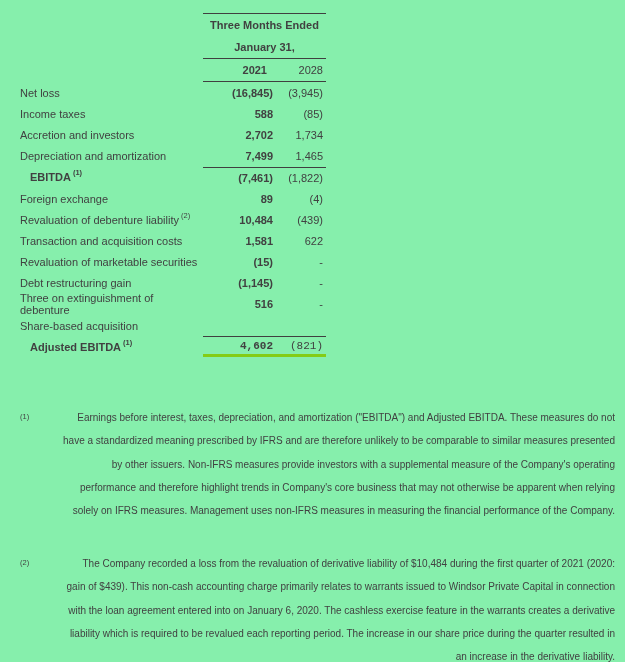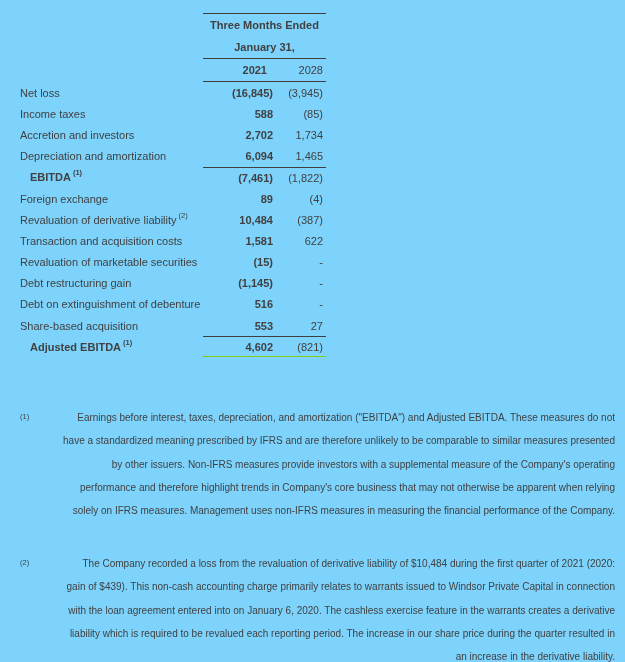--- a/index.html
+++ b/index.html
@@ -1,20 +1,20 @@
 <!DOCTYPE html>
 <html><head>
 <meta charset="utf-8">
 <style>
   * { margin:0; padding:0; box-sizing:border-box; }
   html,body { background:#ffffff; }
   .page {
     position:relative;
     width:625px; height:662px;
-    background:#7dd3fc;
+    background:#86efac;
     font-family:"Liberation Sans","DejaVu Sans",sans-serif;
     color:#414141;
     overflow:hidden;
   }
 
   
   .fin-table {
     position:absolute; left:20px; top:13px; width:306px;
     font-size:11px;
   }
@@ -29,21 +29,21 @@
     border-top:1px solid #3f3f3f;
     border-bottom:1px solid #3f3f3f;
     font-weight:700; text-align:center;
     flex-direction:column; justify-content:center;
     display:flex;
   }
   .t-period > div { height:22px; line-height:22px; }
   .t-cols { height:23px; border-bottom:1px solid #3f3f3f; }
   .t-cols .col2021 { padding-right:6px; }
   .rule-top { border-top:1px solid #3f3f3f; }
-  .rule-bottom { border-bottom:1px solid #84cc16; }
+  .rule-bottom { border-bottom:3px solid #84cc16;font-family:Liberation Mono, monospace; }
   sup {
     font-size:7.5px; line-height:0;
     position:relative; top:-4px; margin-left:2px;
     font-weight:400;
   }
   .trow.strong sup { font-weight:700; }
 
   
   .footnote { position:absolute; left:20px; display:flex; }
   .fn-1 { top:406px; }
@@ -107,21 +107,21 @@
           <div class="nums">
             <div class="col2021">2,702</div>
             <div class="col2020">1,734</div>
           </div>
         </div>
         <div class="trow">
           <div class="label">
             <span>Depreciation and amortization</span>
           </div>
           <div class="nums">
-            <div class="col2021">6,094</div>
+            <div class="col2021">7,499</div>
             <div class="col2020">1,465</div>
           </div>
         </div>
         <div class="trow strong">
           <div class="label">
             <span>EBITDA</span>
             <sup>(1)</sup>
           </div>
           <div class="nums rule-top">
             <div class="col2021">(7,461)</div>
@@ -132,26 +132,26 @@
           <div class="label">
             <span>Foreign exchange</span>
           </div>
           <div class="nums">
             <div class="col2021">89</div>
             <div class="col2020">(4)</div>
           </div>
         </div>
         <div class="trow">
           <div class="label">
-            <span>Revaluation of derivative liability</span>
+            <span>Revaluation of debenture liability</span>
             <sup>(2)</sup>
           </div>
           <div class="nums">
             <div class="col2021">10,484</div>
-            <div class="col2020">(387)</div>
+            <div class="col2020">(439)</div>
           </div>
         </div>
         <div class="trow">
           <div class="label">
             <span>Transaction and acquisition costs</span>
           </div>
           <div class="nums">
             <div class="col2021">1,581</div>
             <div class="col2020">622</div>
           </div>
@@ -169,34 +169,30 @@
           <div class="label">
             <span>Debt restructuring gain</span>
           </div>
           <div class="nums">
             <div class="col2021">(1,145)</div>
             <div class="col2020">-</div>
           </div>
         </div>
         <div class="trow">
           <div class="label">
-            <span>Debt on extinguishment of debenture</span>
+            <span>Three on extinguishment of debenture</span>
           </div>
           <div class="nums">
             <div class="col2021">516</div>
             <div class="col2020">-</div>
           </div>
         </div>
         <div class="trow">
           <div class="label">
             <span>Share-based acquisition</span>
-          </div>
-          <div class="nums">
-            <div class="col2021">553</div>
-            <div class="col2020">27</div>
           </div>
         </div>
         <div class="trow strong">
           <div class="label">
             <span>Adjusted EBITDA</span>
             <sup>(1)</sup>
           </div>
           <div class="nums rule-top rule-bottom">
             <div class="col2021">4,602</div>
             <div class="col2020">(821)</div>

